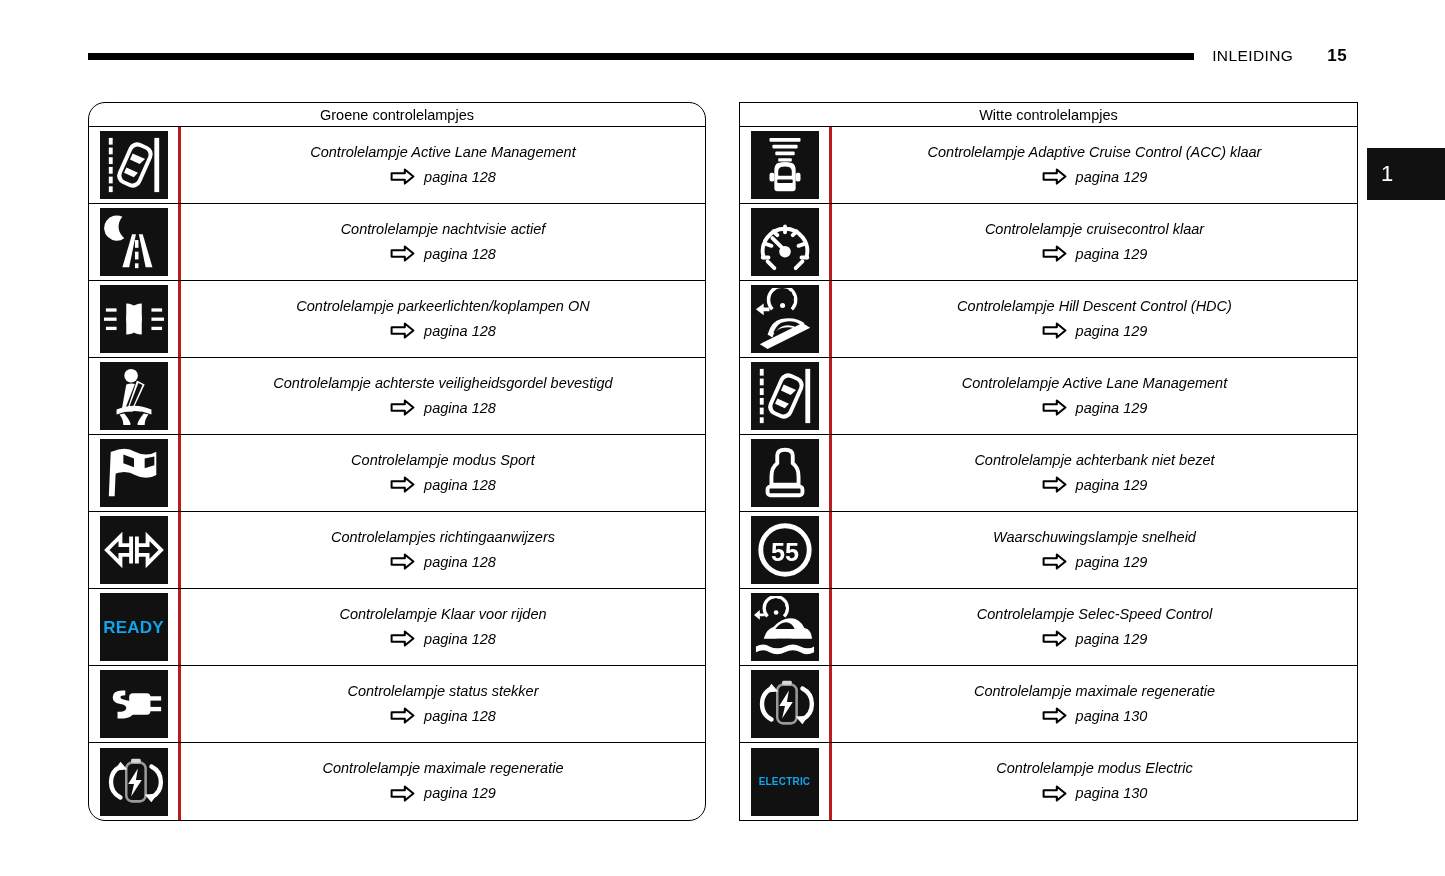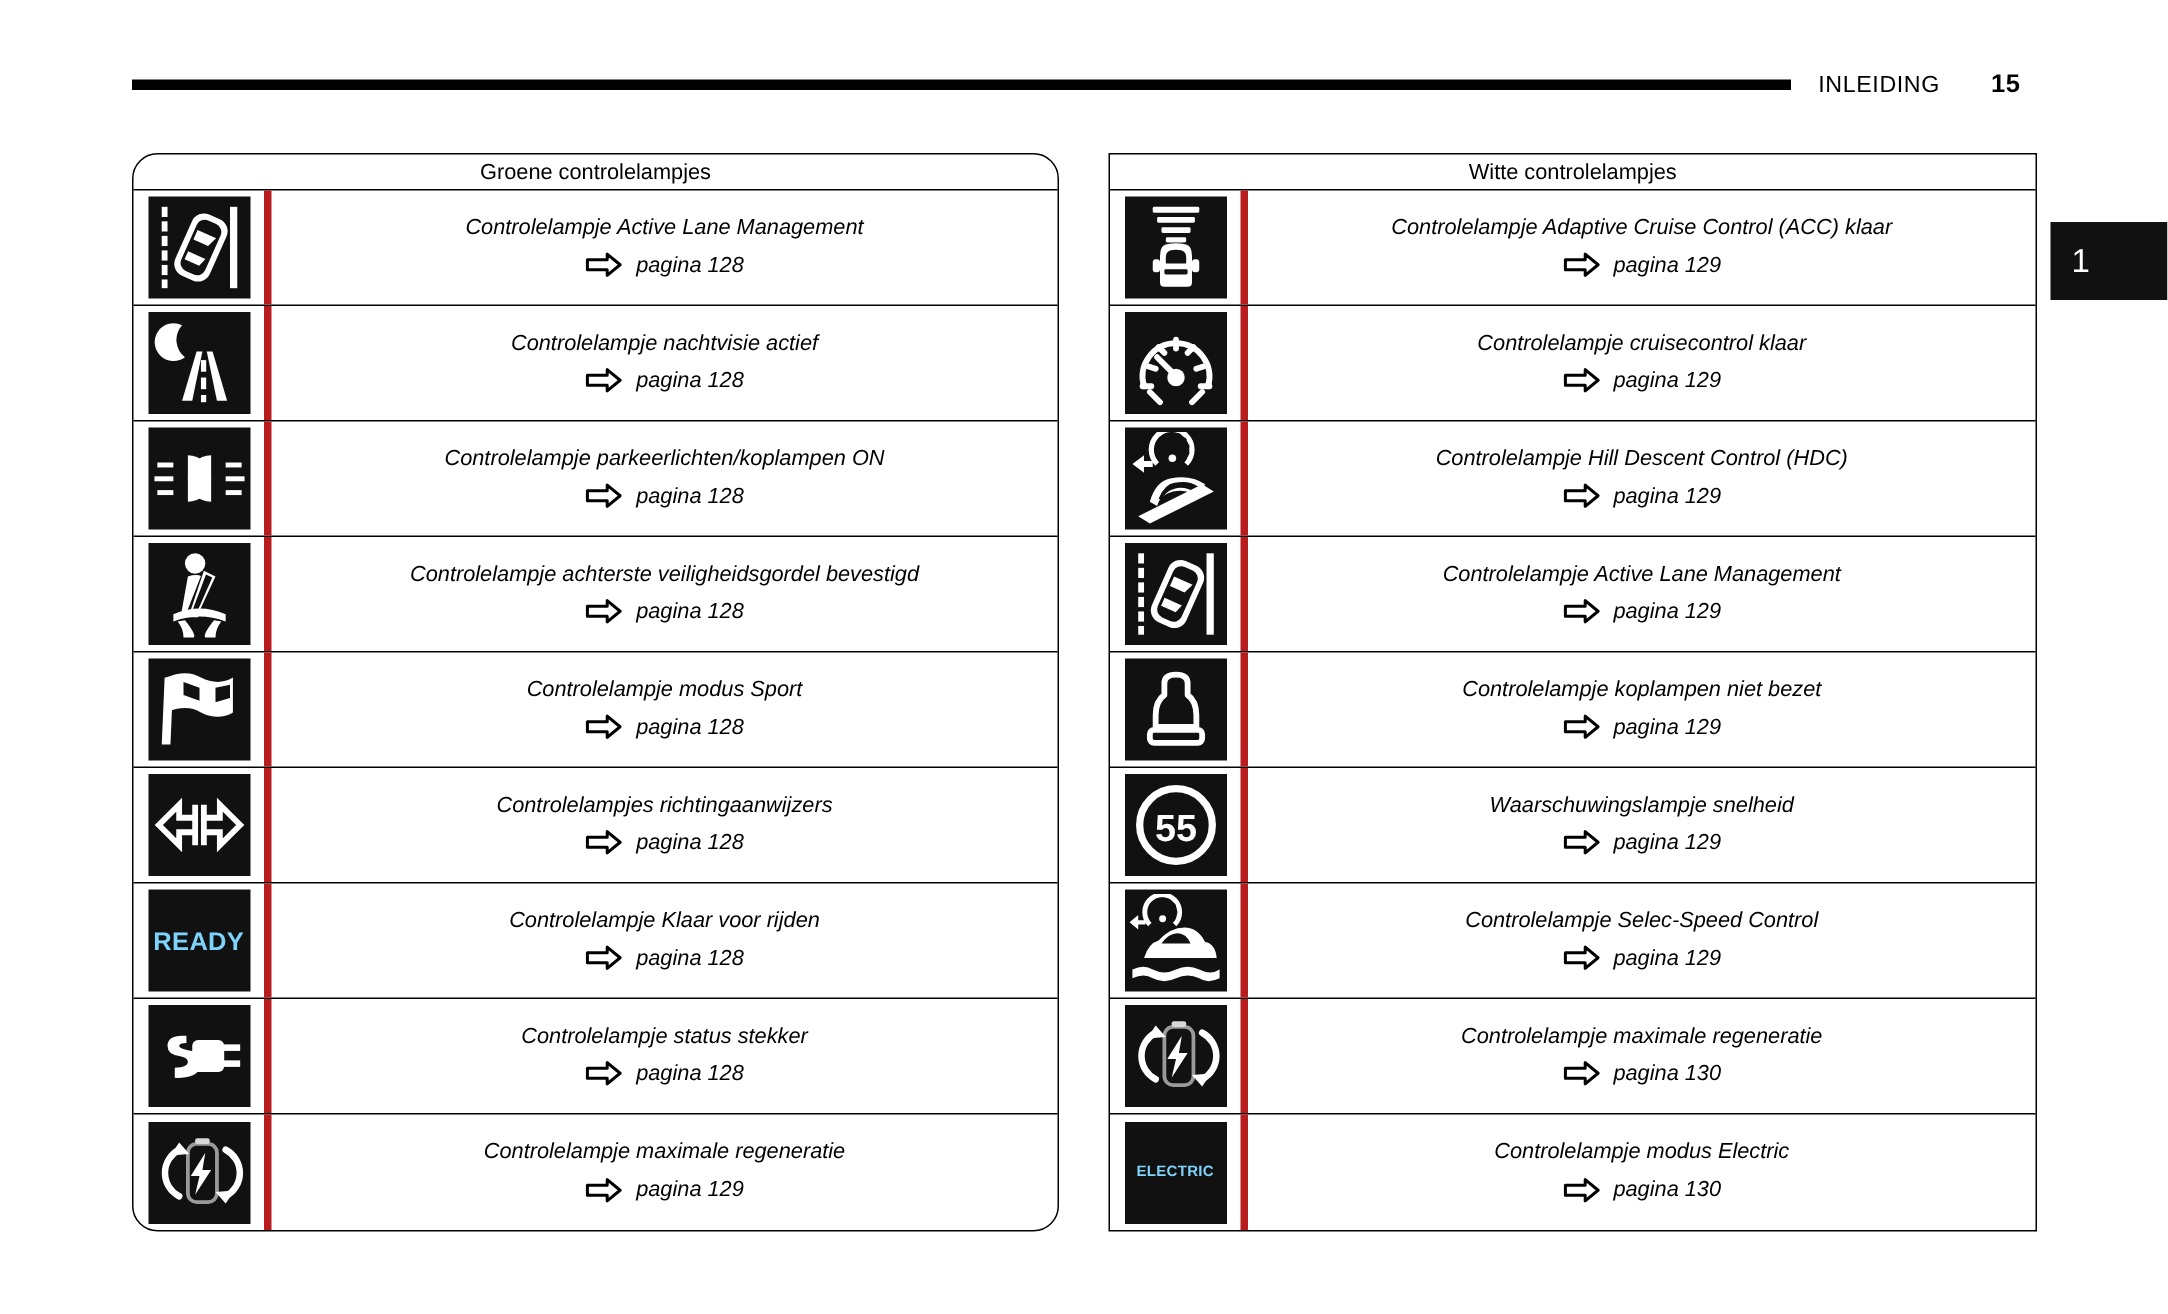--- a/index.html
+++ b/index.html
@@ -81,21 +81,21 @@
     display: flex;
     align-items: stretch;
     border-bottom: 1px solid #000;
     height: 77px;
   }
   .row:last-child { border-bottom: none; }
 
   .cell-icon {
     width: 92px;
     flex: 0 0 92px;
-    border-right: 5px solid #b91c1c;
+    border-right: 3px solid #b91c1c;
     display: flex;
     align-items: center;
     justify-content: center;
   }
   .cell-text {
     flex: 1 1 auto;
     display: flex;
     flex-direction: column;
     align-items: center;
     justify-content: center;
@@ -115,21 +115,21 @@
   
   .tile {
     width: 68px; height: 68px;
     background: #111111;
     display: flex; align-items: center; justify-content: center;
     position: relative;
     overflow: hidden;
   }
   .tile svg { display: block; }
   .tile-text {
-    color: #7dd3fc;
+    color: #0ea5e9;
     font-weight: bold;
     letter-spacing: 0.2px;
     line-height: 1;
   }
   .tile-text.ready { font-size: 17px; }
   .tile-text.electric { font-size: 10px; }
 </style>
 </head>
 <body>
 
@@ -515,21 +515,21 @@
             <div class="tile">
               <svg width="62" height="62" viewBox="0 0 64 64" aria-hidden="true">
                 <g fill="none" stroke="#ffffff" stroke-width="4" stroke-linejoin="round">
                   <path d="M24 14 q0 -6 8 -6 q8 0 8 6 l0 8 q6 4 6 14 l0 8 l-28 0 l0 -8 q0 -10 6 -14 z"></path>
                   <rect x="14" y="46" width="36" height="9" rx="3"></rect>
                 </g>
               </svg>
             </div>
           </div>
           <div class="cell-text">
-            <div class="cell-title">Controlelampje koplampen niet bezet</div>
+            <div class="cell-title">Controlelampje achterbank niet bezet</div>
             <div class="cell-ref">
               <span>
                 <svg class="arrow-glyph" width="25" height="17" viewBox="0 0 25 17" aria-hidden="true">
                   <path d="M1.6 5.2 h13.2 V1.4 L23.4 8.5 l-8.6 7.1 v-3.8 H1.6 z" fill="#ffffff" stroke="#000000" stroke-width="2" stroke-linejoin="round"></path>
                 </svg>
               </span>
               <span>pagina 129</span>
             </div>
           </div>
         </div>

